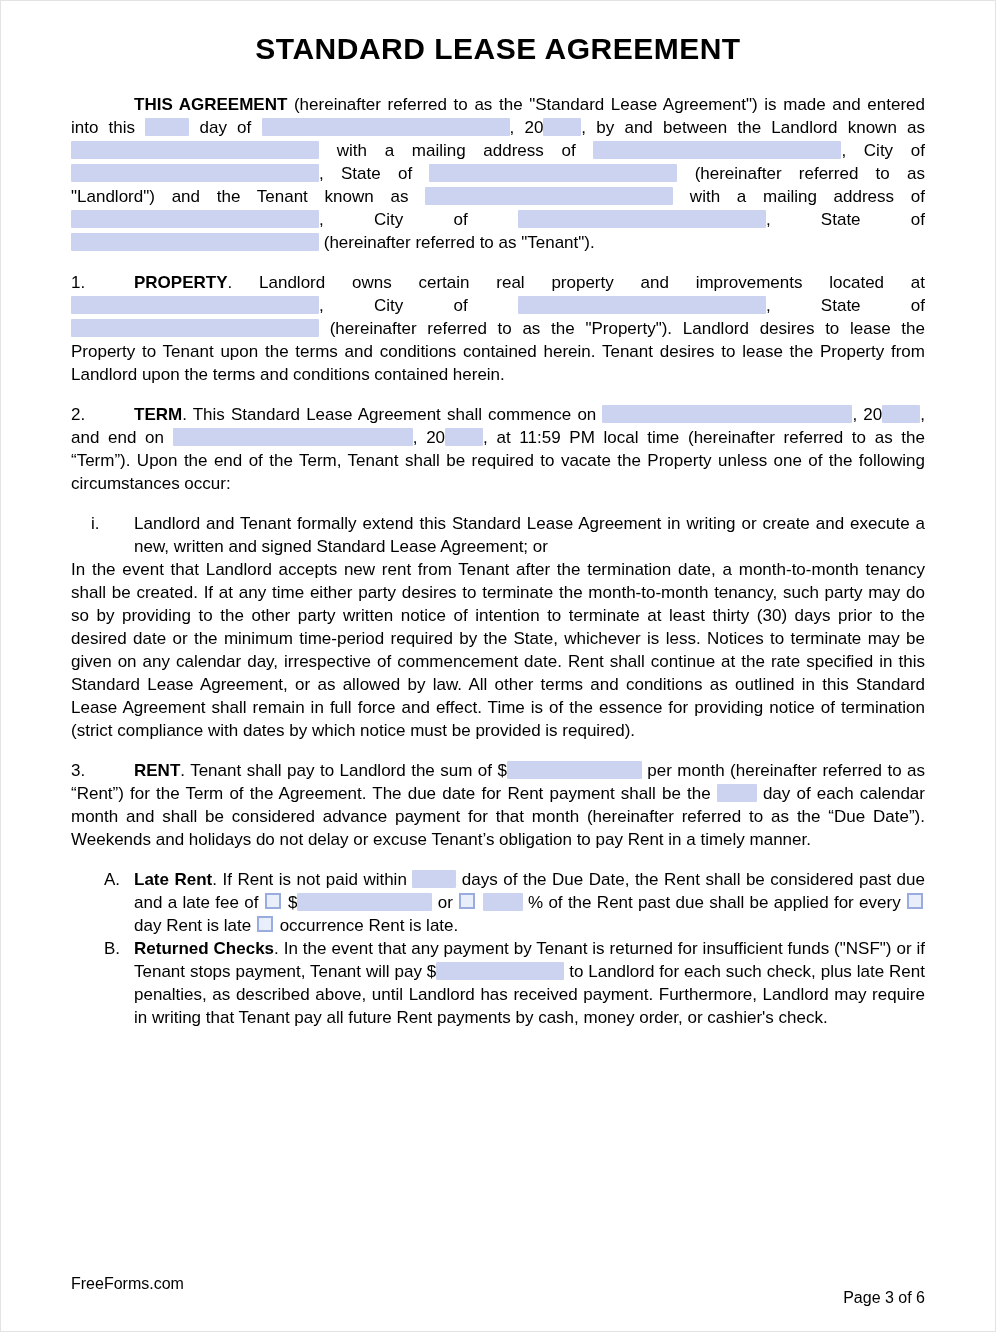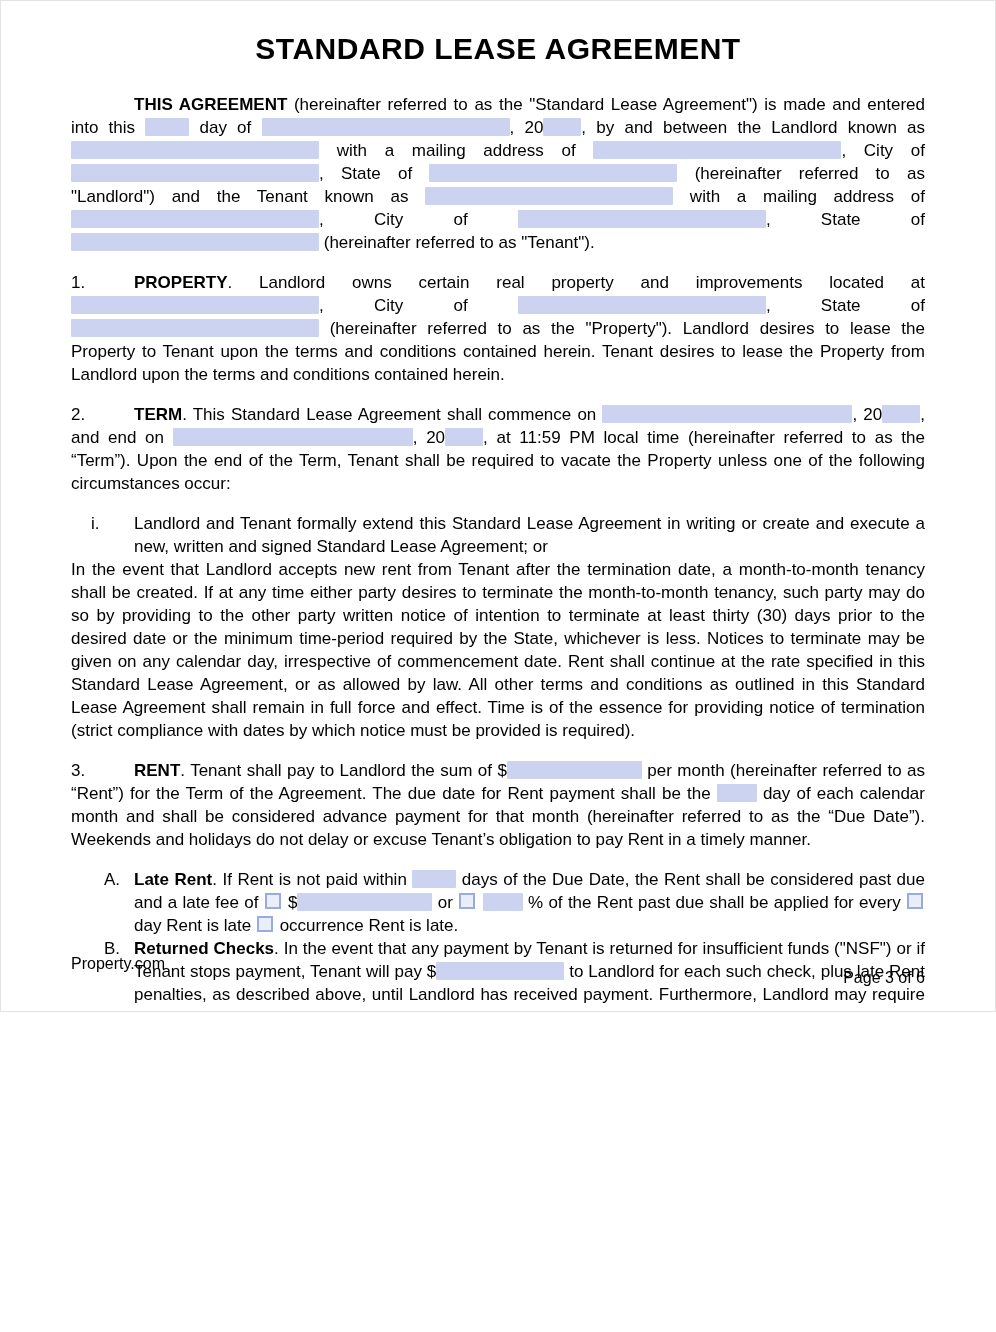--- a/index.html
+++ b/index.html
@@ -1,18 +1,18 @@
 <!DOCTYPE html>
 <html style="--blank-fill: #ccd3f1; --checkbox-border: #9aabdf; --checkbox-fill: #e9eefb;"><head>
 <meta charset="utf-8">
 <style>
   html,body { margin:0; padding:0; background:#ffffff; }
   .page {
     width: 996px;
-    height: 1012px;
+    height: 1332px;
     box-sizing: border-box;
     position: relative;
     margin: 0 auto;
     background: #ffffff;
     border: 1px solid #e3e3e3;
     font-family: "Liberation Sans", sans-serif;
     font-size: 17px;
     line-height: 23px;
     color: #000000;
     padding: 26px 70px 0 70px;
@@ -72,15 +72,15 @@
   <div id="doc-body">
       <div class="block indent-paragraph" style="margin-bottom: 17px;"><span class="bold">THIS AGREEMENT</span><span> (hereinafter referred to as the "Standard Lease Agreement") is made and entered into this </span><span class="blank" style="width: 44px;"></span><span> day of </span><span class="blank" style="width: 248px;"></span><span>, 20</span><span class="blank" style="width: 38px;"></span><span>, by and between the Landlord known as </span><span class="blank" style="width: 248px;"></span><span> with a mailing address of </span><span class="blank" style="width: 248px;"></span><span>, City of </span><span class="blank" style="width: 248px;"></span><span>, State of </span><span class="blank" style="width: 248px;"></span><span> (hereinafter referred to as "Landlord") and the Tenant known as </span><span class="blank" style="width: 248px;"></span><span> with a mailing address of </span><span class="blank" style="width: 248px;"></span><span>, City of </span><span class="blank" style="width: 248px;"></span><span>, State of </span><span class="blank" style="width: 248px;"></span><span> (hereinafter referred to as "Tenant").</span></div>
       <div class="block section" style="margin-bottom: 17px;"><span class="label">1.</span><span class="bold">PROPERTY</span><span>. Landlord owns certain real property and improvements located at </span><span class="blank" style="width: 248px;"></span><span>, City of </span><span class="blank" style="width: 248px;"></span><span>, State of </span><span class="blank" style="width: 248px;"></span><span> (hereinafter referred to as the "Property"). Landlord desires to lease the Property to Tenant upon the terms and conditions contained herein. Tenant desires to lease the Property from Landlord upon the terms and conditions contained herein.</span></div>
       <div class="block section" style="margin-bottom: 17px;"><span class="label">2.</span><span class="bold">TERM</span><span>. This Standard Lease Agreement shall commence on </span><span class="blank" style="width: 250px;"></span><span>, 20</span><span class="blank" style="width: 38px;"></span><span>, and end on </span><span class="blank" style="width: 240px;"></span><span>, 20</span><span class="blank" style="width: 38px;"></span><span>, at 11:59 PM local time (hereinafter referred to as the “Term”). Upon the end of the Term, Tenant shall be required to vacate the Property unless one of the following circumstances occur:</span></div>
       <div class="block list-roman" style="margin-bottom: 0px;"><span class="label">i.</span><span>Landlord and Tenant formally extend this Standard Lease Agreement in writing or create and execute a new, written and signed Standard Lease Agreement; or</span></div>
       <div class="block paragraph" style="margin-bottom: 17px;"><span>In the event that Landlord accepts new rent from Tenant after the termination date, a month-to-month tenancy shall be created. If at any time either party desires to terminate the month-to-month tenancy, such party may do so by providing to the other party written notice of intention to terminate at least thirty (30) days prior to the desired date or the minimum time-period required by the State, whichever is less. Notices to terminate may be given on any calendar day, irrespective of commencement date. Rent shall continue at the rate specified in this Standard Lease Agreement, or as allowed by law. All other terms and conditions as outlined in this Standard Lease Agreement shall remain in full force and effect. Time is of the essence for providing notice of termination (strict compliance with dates by which notice must be provided is required).</span></div>
       <div class="block section" style="margin-bottom: 17px;"><span class="label">3.</span><span class="bold">RENT</span><span>. Tenant shall pay to Landlord the sum of $</span><span class="blank" style="width: 135px;"></span><span> per month (hereinafter referred to as “Rent”) for the Term of the Agreement. The due date for Rent payment shall be the </span><span class="blank" style="width: 40px;"></span><span> day of each calendar month and shall be considered advance payment for that month (hereinafter referred to as the “Due Date”). Weekends and holidays do not delay or excuse Tenant’s obligation to pay Rent in a timely manner.</span></div>
       <div class="block list-alpha" style="margin-bottom: 0px;"><span class="label">A.</span><span class="bold">Late Rent</span><span>. If Rent is not paid within </span><span class="blank" style="width: 44px;"></span><span> days of the Due Date, the Rent shall be considered past due and a late fee of </span><span class="checkbox"></span><span> $</span><span class="blank" style="width: 135px;"></span><span> or </span><span class="checkbox"></span><span> </span><span class="blank" style="width: 40px;"></span><span> % of the Rent past due shall be applied for every </span><span class="checkbox"></span><span> </span><span class="underline">day</span><span> Rent is late </span><span class="checkbox"></span><span> </span><span class="underline">occurrence</span><span> Rent is late.</span></div>
       <div class="block list-alpha" style="margin-bottom: 0px;"><span class="label">B.</span><span class="bold">Returned Checks</span><span>. In the event that any payment by Tenant is returned for insufficient funds ("NSF") or if Tenant stops payment, Tenant will pay $</span><span class="blank" style="width: 128px;"></span><span> to Landlord for each such check, plus late Rent penalties, as described above, until Landlord has received payment. Furthermore, Landlord may require in writing that Tenant pay all future Rent payments by cash, money order, or cashier's check.</span></div>
     </div>
-  <div class="footer-left">Property.com</div>
+  <div class="footer-left">FreeForms.com</div>
   <div class="footer-right">Page 3 of 6</div>
 </div>
 
 </body></html>

